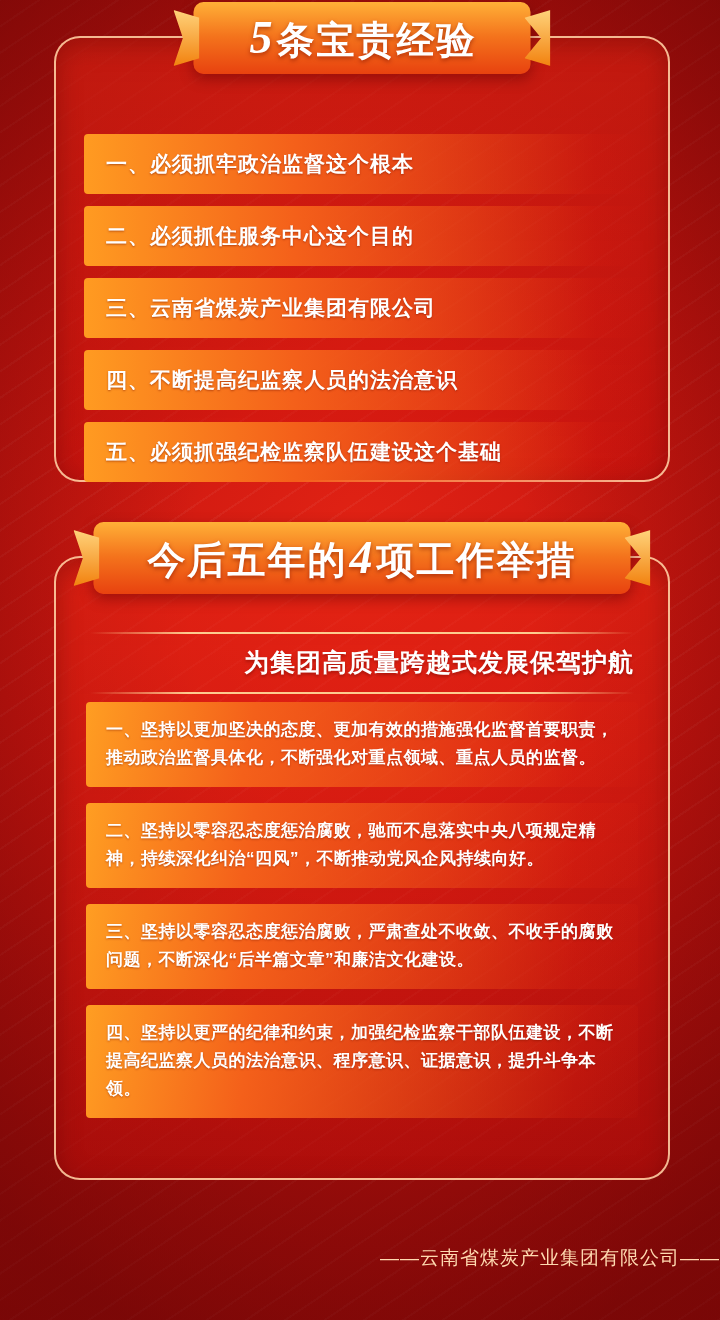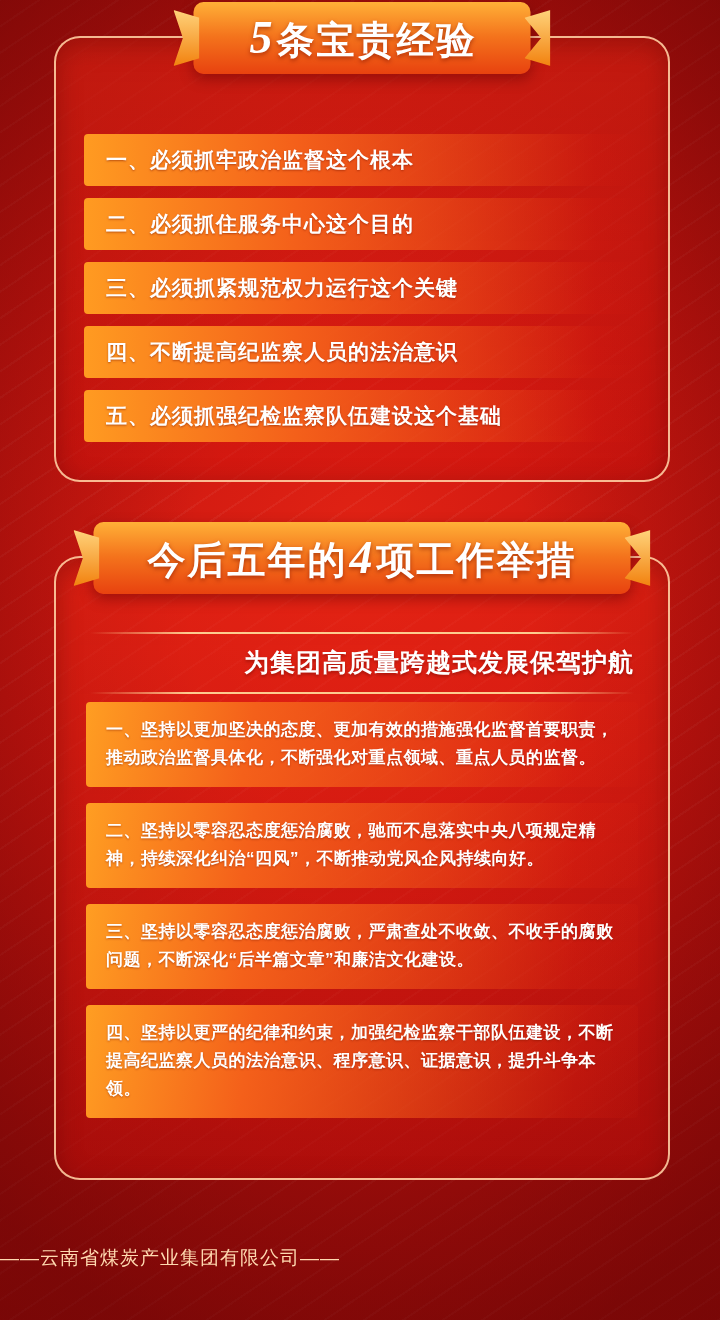--- a/index.html
+++ b/index.html
@@ -109,21 +109,21 @@
     width: 612px;
     height: 442px;
   }
   .exp-list {
     position: absolute;
     left: 28px;
     right: 28px;
     top: 96px;
   }
   .exp-item {
-    height: 52px;
+    height: 60px;
     margin-bottom: 12px;
     display: flex;
     align-items: center;
     padding-left: 22px;
     border-radius: 4px;
     background: linear-gradient(90deg, #ff9b21 0%, #f4601a 38%, rgba(222,30,14,0.15) 92%, rgba(222,30,14,0) 100%);
     color: #ffffff;
     font-size: 21px;
     font-weight: bold;
     letter-spacing: 1px;
@@ -174,21 +174,21 @@
     letter-spacing: 0.5px;
     text-shadow: 0 1px 2px rgba(120,20,0,0.45);
   }
 
   
   .footer {
     position: absolute;
     left: 0;
     right: 0;
     top: 1245px;
-    text-align: left;
+    text-align: right;
     color: #ffd9b0;
     font-size: 19px;
     letter-spacing: 1px;
   }
 </style>
 </head>
 <body>
 
 <div class="page">
   <div class="bg"></div>
@@ -198,21 +198,21 @@
   <div class="card" id="card-experience">
     <div class="banner">
       <div class="banner-text">
         <span class="num">5</span><span>条宝贵经验</span>
       </div>
     </div>
 
     <div class="exp-list">
       <div class="exp-item">一、必须抓牢政治监督这个根本</div>
       <div class="exp-item">二、必须抓住服务中心这个目的</div>
-      <div class="exp-item">三、必须抓紧规范权力运行这个关键</div>
+      <div class="exp-item">三、云南省煤炭产业集团有限公司</div>
       <div class="exp-item">四、不断提高纪监察人员的法治意识</div>
       <div class="exp-item">五、必须抓强纪检监察队伍建设这个基础</div>
     </div>
   </div>
 
   <div class="card" id="card-measures">
     <div class="banner">
       <div class="banner-text">
         <span>今后五年的</span><span class="num">4</span><span>项工作举措</span>
       </div>

